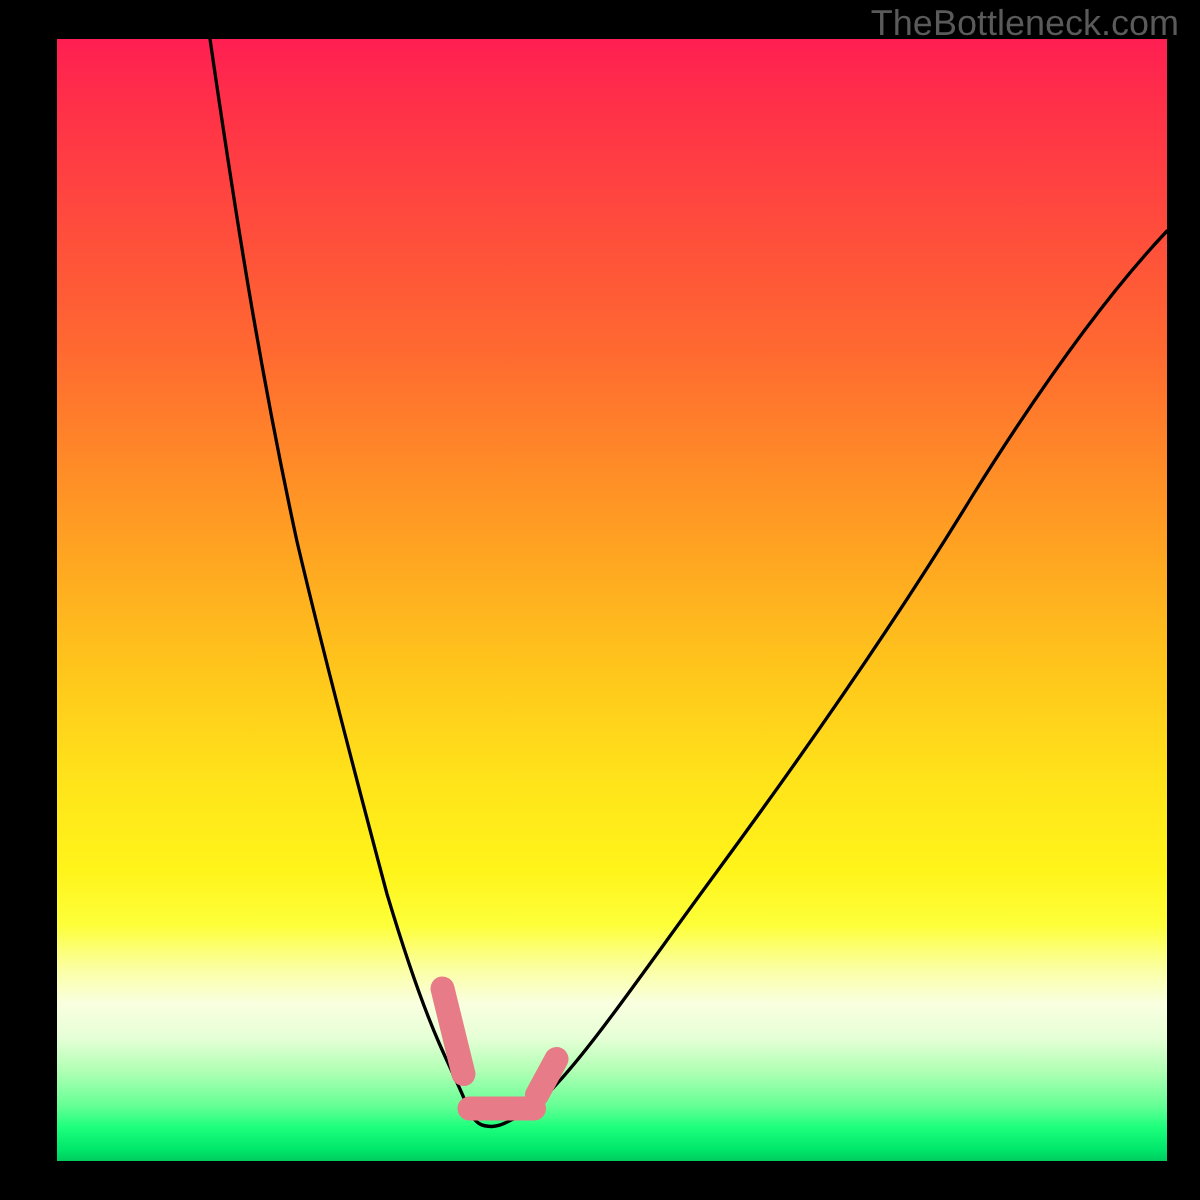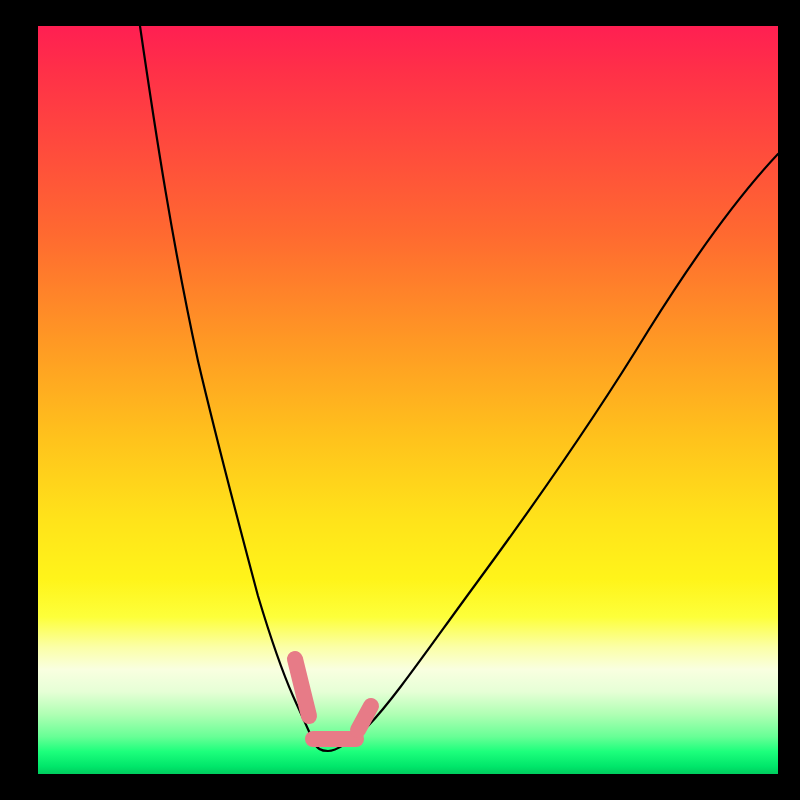--- a/index.html
+++ b/index.html
@@ -91,13 +91,14 @@
                C490,487 555,395 610,305
                C660,225 705,165 740,128"></path>
 
       <path class="pink-seg" d="M257,633 L271,690"></path>
       <path class="pink-seg" d="M275,713 L318,713"></path>
       <path class="pink-seg" d="M320,704 L333,680"></path>
     </svg>
 
   </div>
 
+  <div class="watermark">TheBottleneck.com</div>
 </div>
 
 </body></html>

